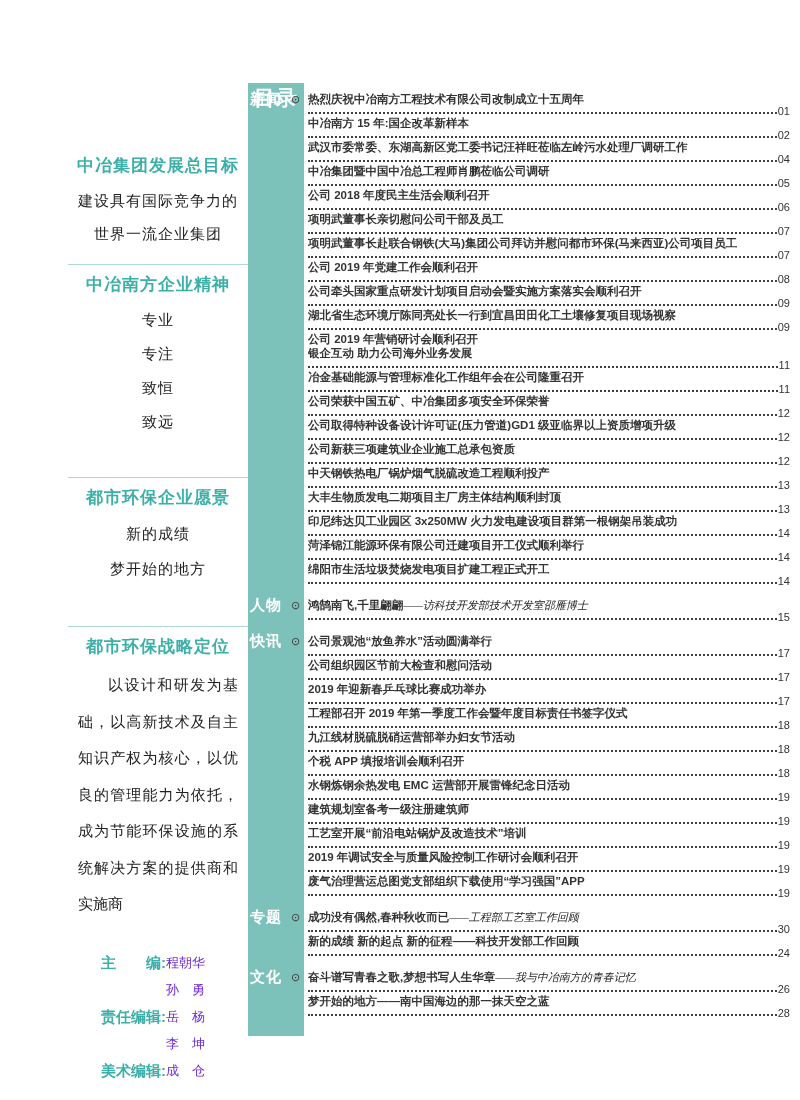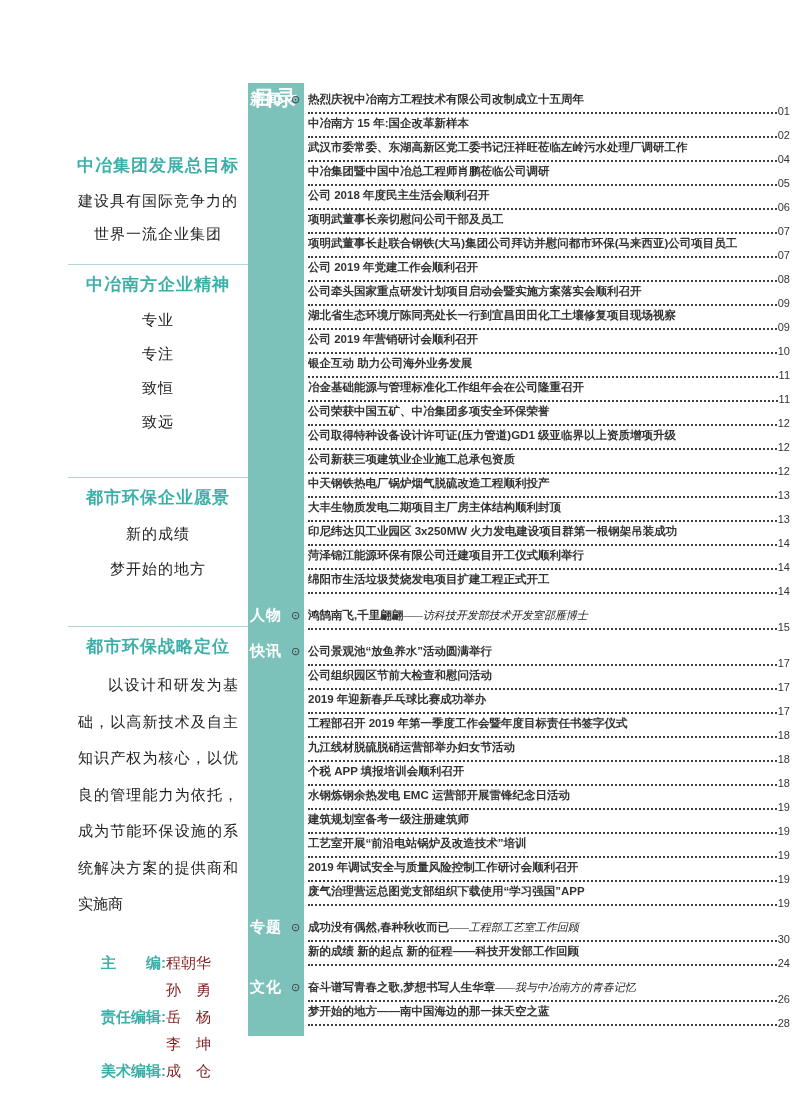--- a/index.html
+++ b/index.html
@@ -27,21 +27,21 @@
   .side-divider.d2{margin-top:36px;}
   .side-divider.d3{margin-top:38px;}
   .side-para{font-family:"Liberation Serif", serif;font-size:15px;color:#222;
     line-height:36.5px;text-align:justify;text-indent:2em;
     width:160px;margin:6px auto 0 auto;}
 
   .credits{margin-top:26px;margin-left:30px;text-align:right;}
   .credit-row{display:flex;line-height:27px;white-space:pre;}
   .credit-label{display:inline-block;width:68px;color:var(--teal-text);
     font-weight:bold;font-size:15px;}
-  .credit-name{font-size:15px;color:#7f1d1d;}
+  .credit-name{font-size:13px;color:#6d28d9;}
 
   
   .toc-bar{position:absolute;left:248px;top:83px;width:56px;height:953px;
     background:var(--teal-bar);}
   .toc-title{color:#fff;font-weight:bold;font-size:21px;line-height:25px;
     text-align:center;padding-top:2px;letter-spacing:1px;}
 
   
   .toc-list{position:absolute;left:308px;top:92px;width:482px;}
   .toc-section{position:relative;margin-bottom:12px;}
@@ -166,24 +166,20 @@
         </div>
         <div class="entry">
           <div class="entry-title">湖北省生态环境厅陈同亮处长一行到宜昌田田化工土壤修复项目现场视察</div>
           <div class="leader">
             <span class="leader-dots"></span>
             <span class="page-num">09</span>
           </div>
         </div>
         <div class="entry">
           <div class="entry-title">公司 2019 年营销研讨会顺利召开</div>
-          <div class="leader">
-            <span class="leader-dots"></span>
-            <span class="page-num">10</span>
-          </div>
         </div>
         <div class="entry">
           <div class="entry-title">银企互动 助力公司海外业务发展</div>
           <div class="leader">
             <span class="leader-dots"></span>
             <span class="page-num">11</span>
           </div>
         </div>
         <div class="entry">
           <div class="entry-title">冶金基础能源与管理标准化工作组年会在公司隆重召开</div>

